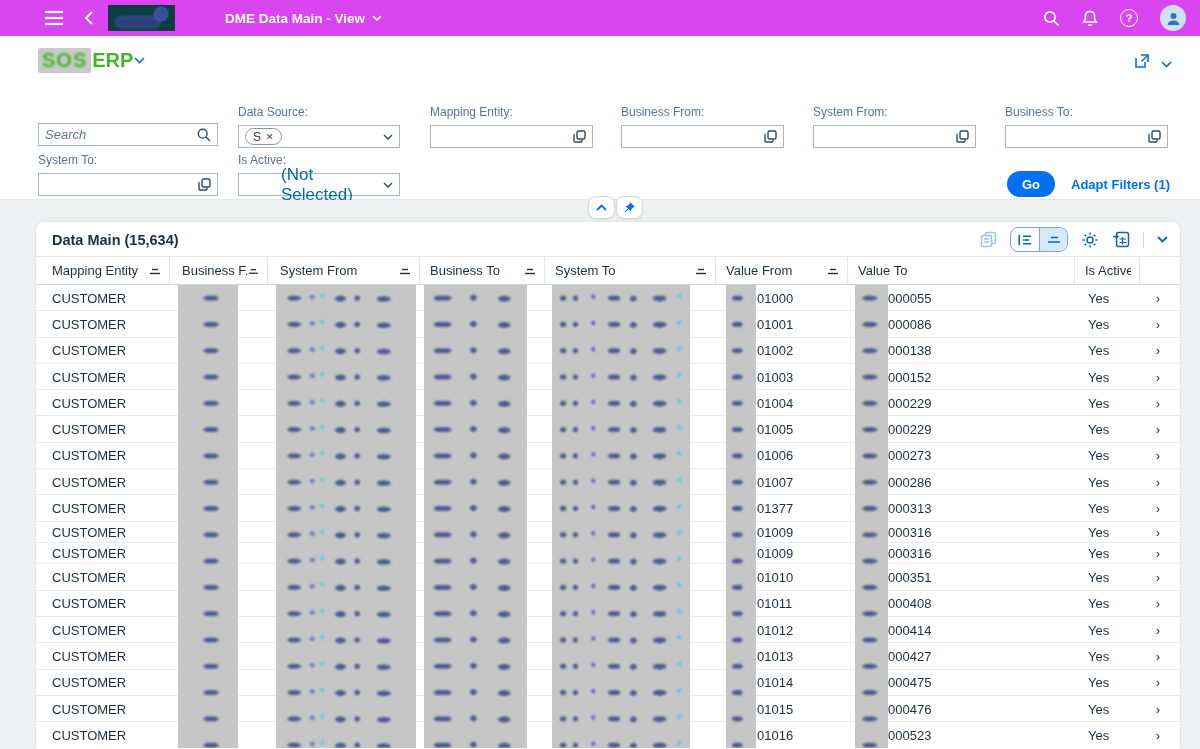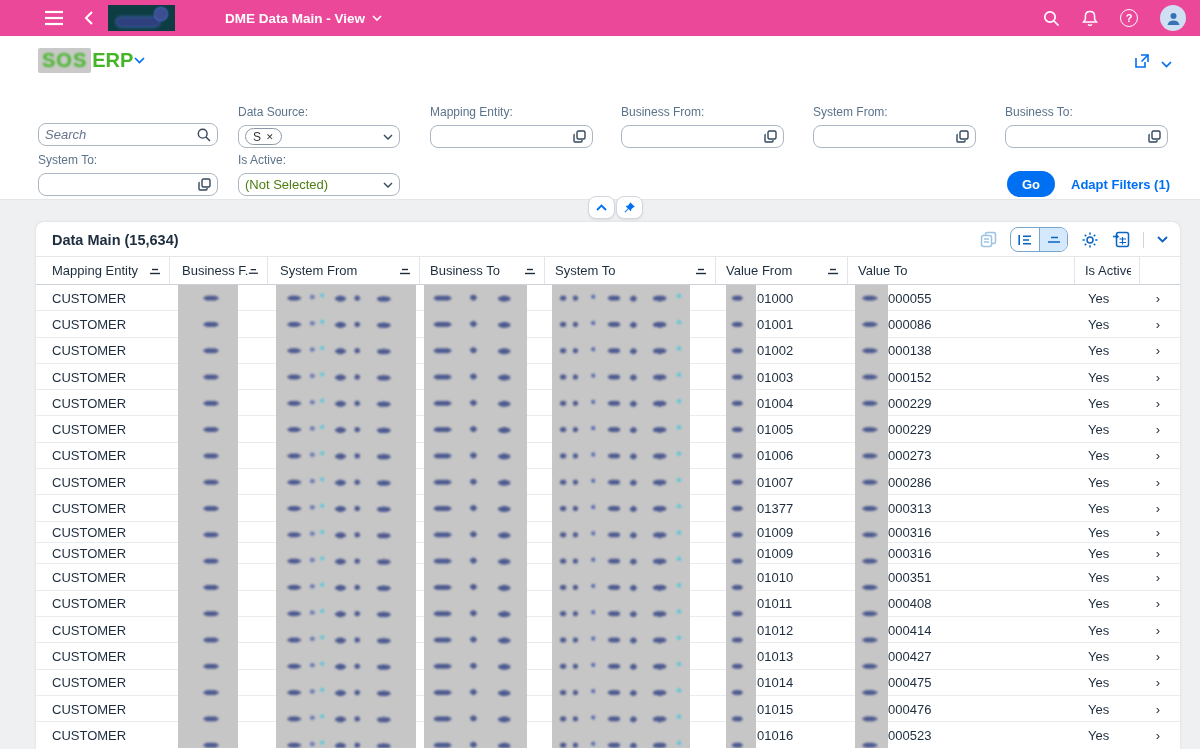--- a/index.html
+++ b/index.html
@@ -1,20 +1,20 @@
 <!DOCTYPE html>
 <html><head>
 <meta charset="utf-8">
 <style>
   * { margin:0; padding:0; box-sizing:border-box; }
   html,body { width:1200px; height:749px; overflow:hidden;
     font-family:"Liberation Sans", sans-serif; background:#eef0f1; }
 
   
-  .shellbar { position:relative; height:36px; background:#ec4899; }
+  .shellbar { position:relative; height:36px; background:#d946ef; }
   .shellbar .icon-btn { position:absolute; display:flex; align-items:center; justify-content:center; cursor:pointer; }
   .sb-burger { left:44px; top:9px; width:20px; height:18px; }
   .sb-back { left:81px; top:10px; width:14px; height:16px; }
   .sb-logochip { position:absolute; left:108px; top:5px; width:67px; height:26px;
     background:#0d3d42; overflow:hidden; }
   .sb-logochip .blob { position:absolute; left:9px; top:13px; width:42px; height:8px;
     background:#2e3f7d; border-radius:5px; box-shadow:0 0 3px 1px #4d68c8; filter:blur(1px); }
   .sb-logochip .blob2 { position:absolute; right:8px; top:3px; width:12px; height:12px;
     background:#3c4e8f; border-radius:50%; box-shadow:0 0 2px 1px #4d68c8; filter:blur(.7px); }
   .sb-title { position:absolute; left:225px; top:0; height:36px; display:flex; align-items:center; gap:7px;
@@ -30,38 +30,38 @@
   .app-logo { position:absolute; left:38px; top:12px; display:flex; align-items:center; gap:1px; cursor:pointer; }
   .logo-redacted { background:#c9c9c9; padding:1px 4px; border-radius:2px; }
   .logo-redacted span { color:#45b527; font-weight:bold; font-size:20px; letter-spacing:1px; filter:blur(1.1px); }
   .logo-suffix { color:#45b527; font-weight:bold; font-size:20px; }
   .app-share { position:absolute; right:28px; top:16px; display:flex; align-items:center; gap:10px; cursor:pointer; }
 
   
   .filterbar { position:relative; height:112px; background:#fff; border-bottom:1px solid #e3e6e9; }
   .ff { position:absolute; }
   .ff .flabel { display:block; font-size:12px; color:#5b738b; margin-bottom:6px; }
-  .control { height:23px; border:1px solid #aab6c2; border-radius:8px; background:#fff;
+  .control { height:23px; border:1px solid #aab6c2; border-radius:0; background:#fff;
     display:flex; align-items:center; padding:0 6px; cursor:text; }
   .control svg { flex:none; }
   .control .spacer { flex:1; }
   .f-search { left:38px; top:35px; width:180px; }
   .f-search input { border:none; outline:none; width:100%; font-size:13px; font-style:italic; color:#334; background:transparent; }
   .f-search input::placeholder { color:#64748b; font-style:italic; }
   .f-ds { left:238px; top:17px; width:162px; }
   .f-me { left:430px; top:17px; width:163px; }
   .f-bf { left:621px; top:17px; width:163px; }
   .f-sf { left:813px; top:17px; width:163px; }
   .f-bt { left:1005px; top:17px; width:163px; }
   .f-st { left:38px; top:65px; width:180px; }
   .f-ia { left:238px; top:65px; width:162px; }
   .token { display:inline-flex; align-items:center; gap:5px; border:1px solid #8a99a8; border-radius:9px;
     padding:0 7px; height:17px; font-size:12px; color:#32363a; background:#fff; cursor:pointer; }
   .token::after { content:"✕"; font-size:9px; color:#32363a; }
-  .sel-text { font-size:13px; color:#4d7c0f; }
+  .sel-text { font-size:17px; color:#0369a1;margin-left:36px; }
   .f-actions { position:absolute; right:30px; top:83px; display:flex; align-items:center; gap:16px; }
   .go-btn { background:#0070f2; color:#fff; border:none; border-radius:14px; height:26px;
     padding:0 15px; font-size:13px; font-weight:bold; cursor:pointer; }
   .adapt-link { color:#0070f2; font-size:13px; font-weight:bold; text-decoration:none; cursor:pointer; }
 
   
   .band { position:relative; height:22px; background:#eef0f1; }
   .band-btn { position:absolute; top:-4px; width:27px; height:23px; background:#fff;
     border:1px solid #d2d8de; border-radius:8px; box-shadow:0 1px 2px rgba(0,0,0,.08);
     display:flex; align-items:center; justify-content:center; cursor:pointer; }

